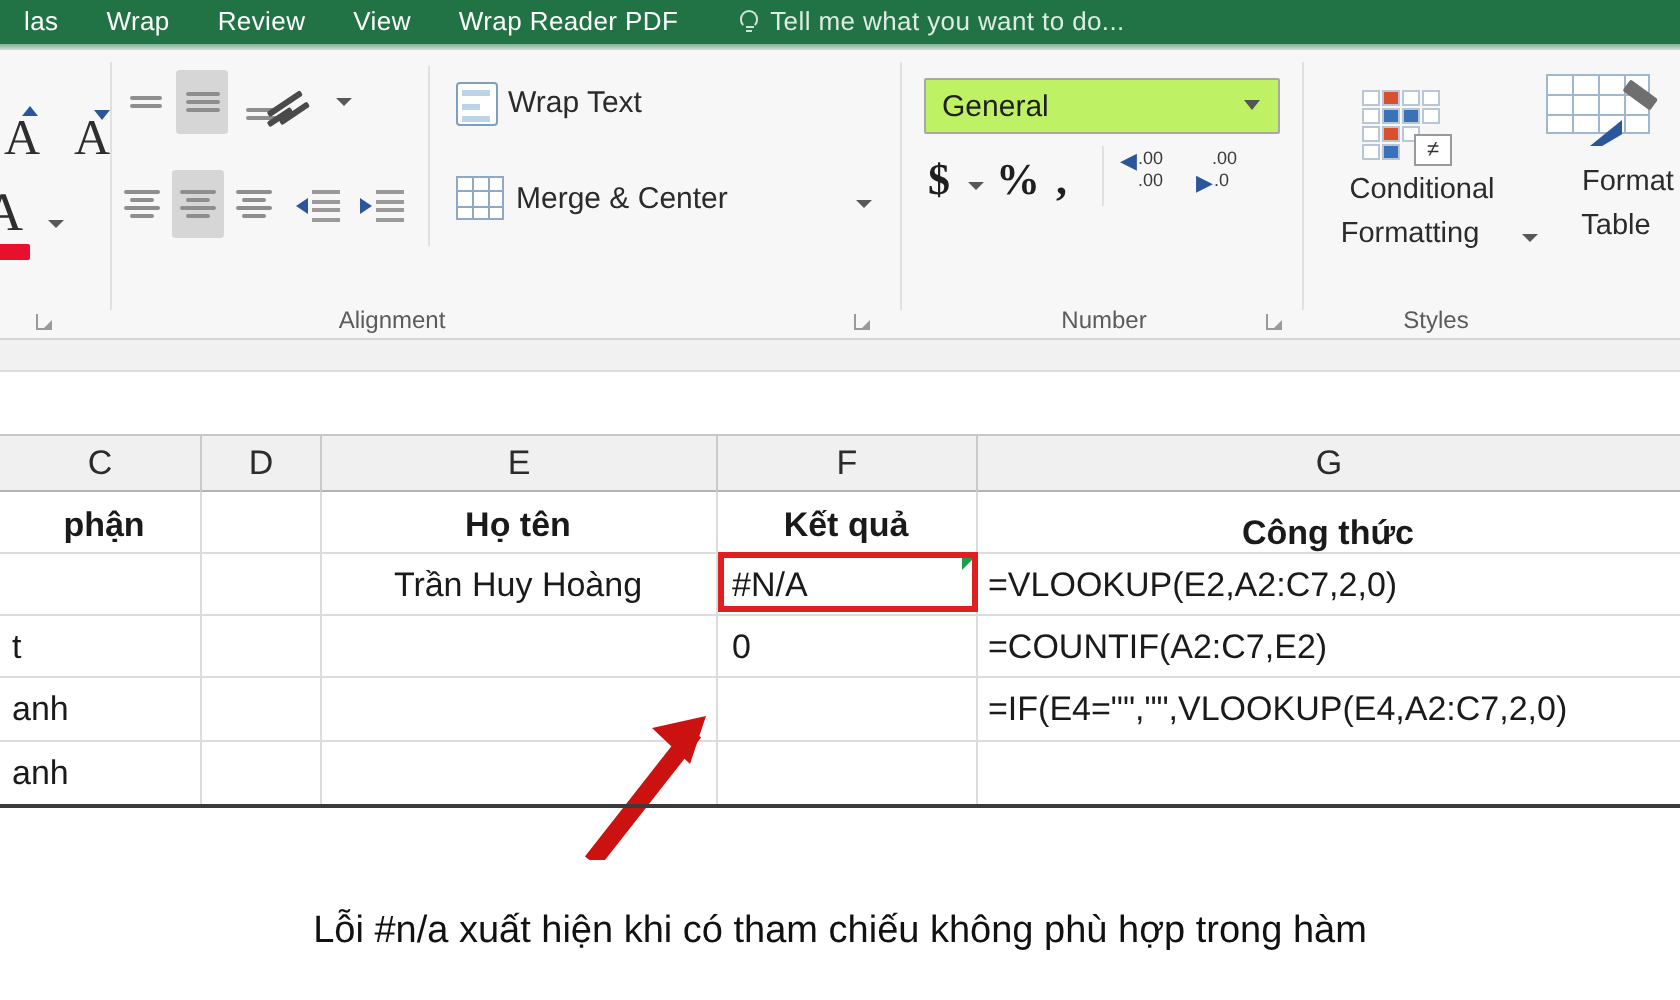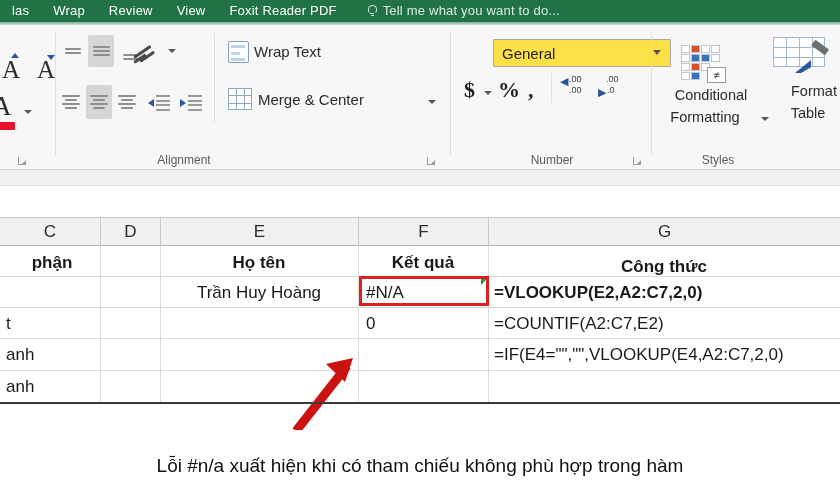--- a/index.html
+++ b/index.html
@@ -143,23 +143,23 @@
     position: absolute; left: 0; top: 0; width: 24px; height: 22px;
     border: 1.4px solid #8fa9c4; background: #fff;
   }
   .mergeicon .hl { position: absolute; left: 0; width: 100%; height: 1.2px; background: #8fa9c4; }
   .mergeicon .vl { position: absolute; top: 0; width: 1.2px; height: 100%; background: #8fa9c4; }
 
   
   .numgrp { left: 452px; width: 200px; }
   .numfmt {
     position: absolute; left: 10px; top: 14px; width: 178px; height: 25px;
-    border: 1px solid #a8a8a8; background: #fde047; border-radius: 1px;
+    border: 1px solid #a8a8a8; background: #bef264; border-radius: 1px;
     display: flex; align-items: center; padding: 13px 8px;
-    font-size: 15px; color: #1f1f1f; margin-left: 31px;
+    font-size: 15px; color: #1f1f1f;
   }
   .numfmt .caret2 {
     position: absolute; right: 9px; top: 10px; width: 0; height: 0;
     border-left: 4px solid transparent; border-right: 4px solid transparent;
     border-top: 5px solid #555;
   }
   .numsym {
     position: absolute; font-size: 22px; color: #1f1f1f;
     font-family: "Liberation Serif", serif; font-weight: bold;
   }
@@ -265,21 +265,21 @@
 </head>
 <body>
 
 <div id="app">
 
   <div class="tabbar">
     <div class="tab">las</div>
     <div class="tab">Wrap</div>
     <div class="tab">Review</div>
     <div class="tab">View</div>
-    <div class="tab">Foxit Reader PDF</div>
+    <div class="tab">Wrap Reader PDF</div>
     <div class="tellme">
       <span class="bulb">
         <span class="glass"></span>
           <span class="base"></span>
           <span class="base2"></span>
       </span>
       <span class="tab dim" style="padding:0">Tell me what you want to do...</span>
     </div>
   </div>
   <div class="tabbar-shadow"></div>
@@ -382,21 +382,21 @@
         <span class="mergeicon">
           <i class="hl" style="top:6px;"></i>
             <i class="hl" style="top:14px;"></i>
           <i class="vl" style="left:7px;"></i>
             <i class="vl" style="left:15px;"></i>
         </span>
         <span class="rib-lbl" style="left:30px; top:3px;">Merge &amp; Center</span>
         <span class="caret" style="left:200px; top:12px;"></span>
       </div>
 
-      <div class="grp-label" style="left:48px; width:160px;margin-top:28px;">Alignment</div>
+      <div class="grp-label" style="left:60px; width:160px;margin-top:28px;">Alignment</div>
       <span class="dialog-launcher" style="left:370px;"></span>
     </div>
 
     <div class="grp-sep" style="left:450px;"></div>
 
     <div class="grp numgrp">
       <div class="numfmt">
         <span>General</span>
         <span class="caret2"></span>
       </div>
@@ -497,21 +497,21 @@
       <div class="cell hdr lft" style="left:2px;   top:3px; width:96px;">phận</div>
       <div class="cell hdr" style="left:102px; top:3px; width:58px;"></div>
       <div class="cell hdr ctr" style="left:161px; top:3px; width:196px;">Họ tên</div>
       <div class="cell hdr ctr" style="left:359px; top:3px; width:128px;text-align:center;">Kết quả</div>
       <div class="cell hdr ctr" style="left:489px; top:7px; width:350px;">Công thức</div>
 
       <div class="cell lft" style="left:2px;   top:33px; width:96px;"></div>
       <div class="cell" style="left:102px; top:33px; width:58px;"></div>
       <div class="cell ctr" style="left:161px; top:33px; width:196px;">Trần Huy Hoàng</div>
       <div class="cell lft" style="left:362px; top:33px; width:126px;">#N/A</div>
-      <div class="cell lft" style="left:490px; top:33px; width:350px;font-weight:bold;">=VLOOKUP(E2,A2:C7,2,0)</div>
+      <div class="cell lft" style="left:490px; top:33px; width:350px;">=VLOOKUP(E2,A2:C7,2,0)</div>
 
       <div class="cell lft" style="left:2px;   top:64px; width:96px;">t</div>
       <div class="cell" style="left:102px; top:64px; width:58px;"></div>
       <div class="cell ctr" style="left:161px; top:64px; width:196px;"></div>
       <div class="cell lft" style="left:362px; top:64px; width:126px;">0</div>
       <div class="cell lft" style="left:490px; top:64px; width:350px;">=COUNTIF(A2:C7,E2)</div>
 
       <div class="cell lft" style="left:2px;   top:95px; width:96px;">anh</div>
       <div class="cell" style="left:102px; top:95px; width:58px;"></div>
       <div class="cell ctr" style="left:161px; top:95px; width:196px;"></div>

